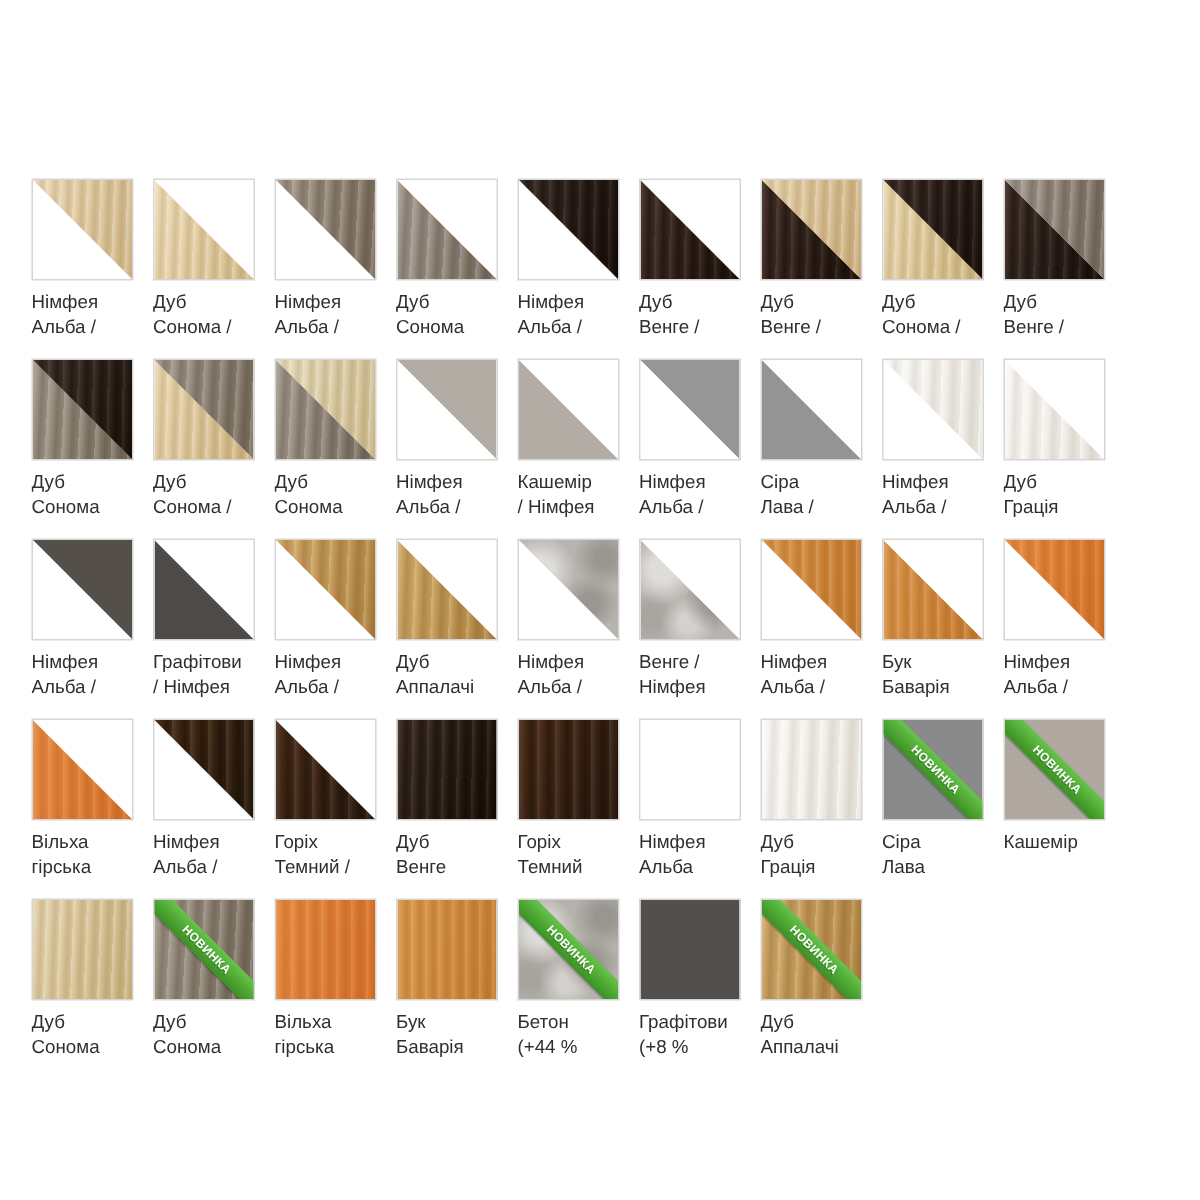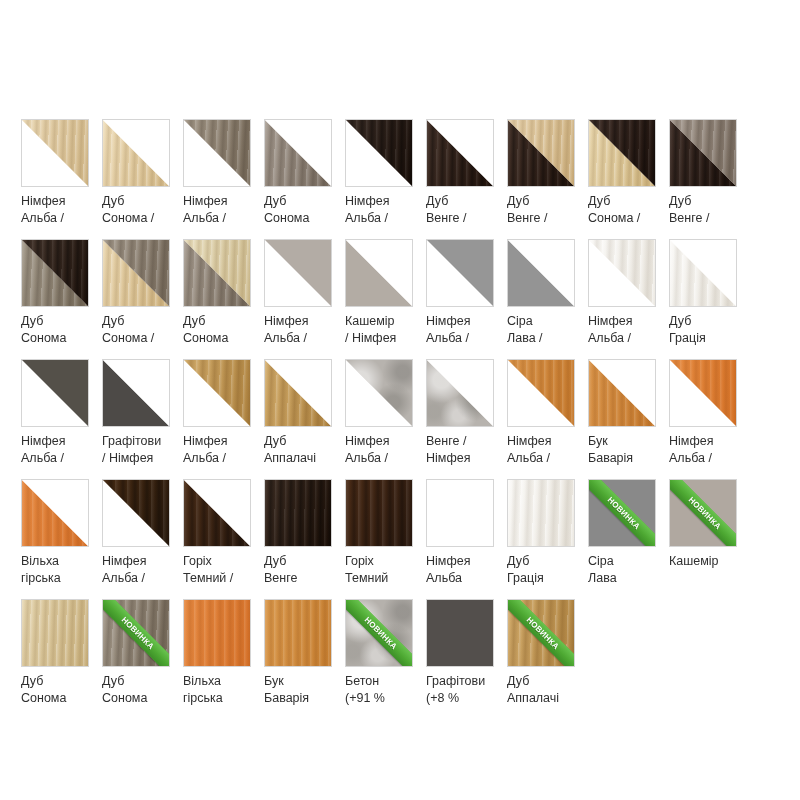--- a/index.html
+++ b/index.html
@@ -420,21 +420,21 @@
       <div class="swatch-cell">
         <div class="swatch-chip">
           <div class="chip-half half-full" style="background: radial-gradient(circle at 22% 30%, rgba(255, 255, 255, 0.55) 0px, rgba(255, 255, 255, 0.55) 12%, rgba(255, 255, 255, 0) 34%), radial-gradient(circle at 72% 64%, rgba(120, 118, 112, 0.45) 0px, rgba(120, 118, 112, 0.45) 10%, rgba(255, 255, 255, 0) 30%), radial-gradient(circle at 48% 84%, rgba(255, 255, 255, 0.4) 0px, rgba(255, 255, 255, 0.4) 9%, rgba(255, 255, 255, 0) 28%), radial-gradient(circle at 86% 18%, rgba(110, 108, 104, 0.4) 0px, rgba(110, 108, 104, 0.4) 8%, rgba(255, 255, 255, 0) 26%), radial-gradient(circle at 10% 78%, rgba(140, 138, 132, 0.35) 0px, rgba(140, 138, 132, 0.35) 8%, rgba(255, 255, 255, 0) 25%), rgb(181, 177, 172);"></div>
           <div class="ribbon">
             <div class="ribbon-band">
               <span class="ribbon-text">НОВИНКА</span>
             </div>
           </div>
         </div>
         <div class="swatch-label">Бетон
-(+91 %</div>
+(+44 %</div>
       </div>
       <div class="swatch-cell">
         <div class="swatch-chip">
           <div class="chip-half half-full" style="background: rgb(83, 79, 76);"></div>
         </div>
         <div class="swatch-label">Графітови
 (+8 %</div>
       </div>
       <div class="swatch-cell">
         <div class="swatch-chip">

